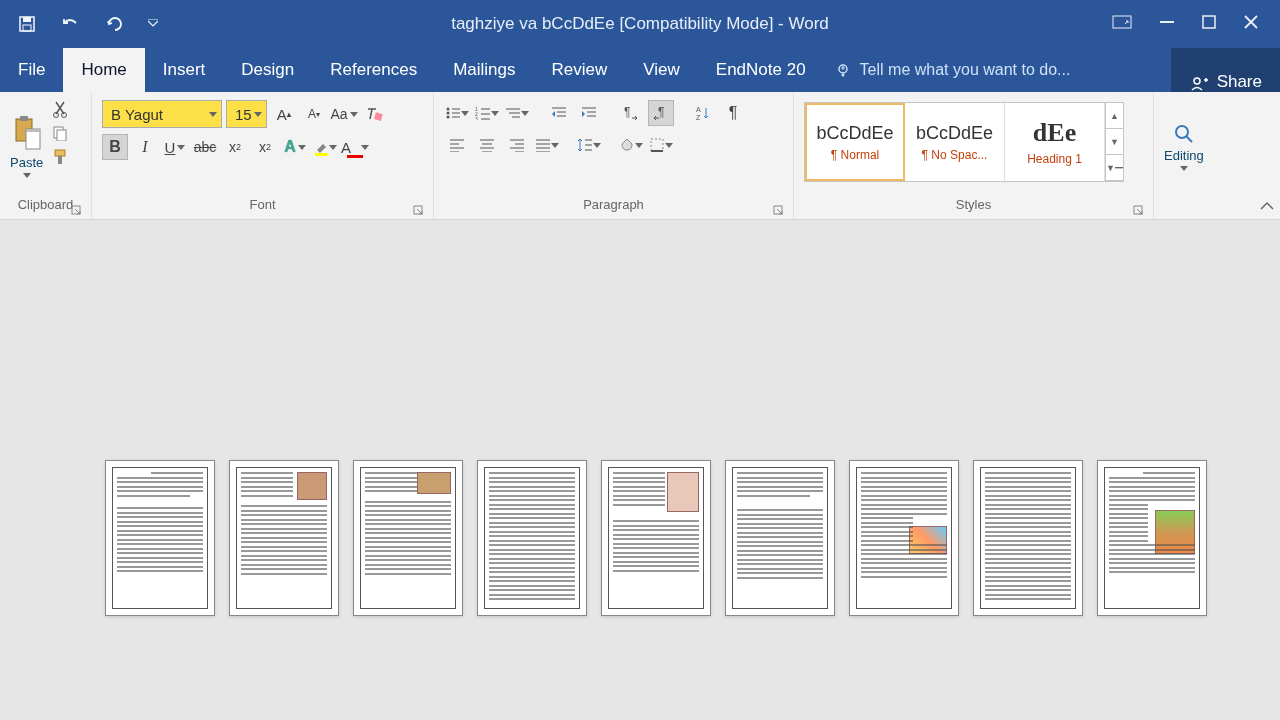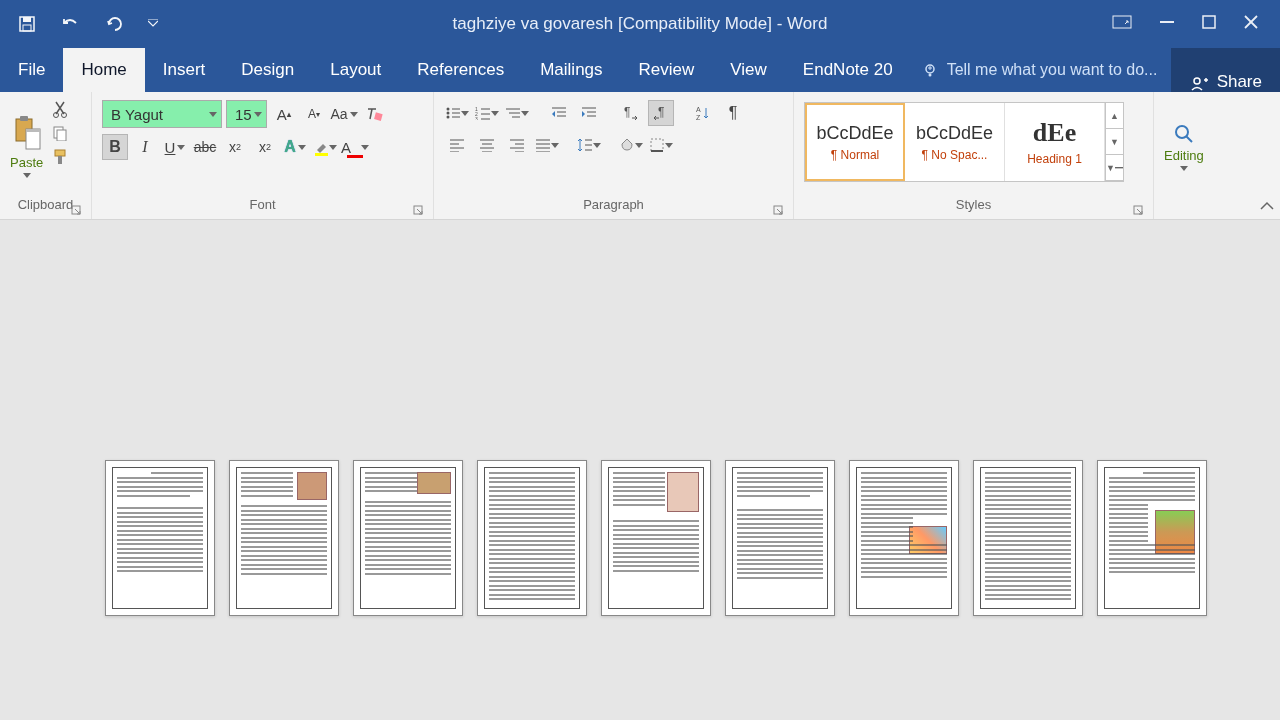--- a/index.html
+++ b/index.html
@@ -19,25 +19,25 @@
 .tellme { display: flex; align-items: center; gap: 8px; color: #cfe0f7; font-size: 16px; margin-left: 12px; cursor: text; }
 .share { margin-left: auto; display: flex; align-items: flex-end; gap: 8px; padding: 0 18px; background: #204072; font-size: 17px; }
 
 .ribbon { height: 128px; background: #f3f3f3; border-bottom: 1px solid #d5d5d5; display: flex; position: relative; }
 .rgroup { border-right: 1px solid #e0e0e0; display: flex; flex-direction: column; padding: 4px 6px 0 6px; }
 .rgroup-body { flex: 1; display: flex; }
 .rgroup-label { height: 22px; text-align: center; font-size: 13px; color: #666; position: relative; }
 .launcher { position: absolute; right: 2px; bottom: 2px; width: 12px; height: 12px; }
 
 .big-btn { display: flex; flex-direction: column; align-items: center; justify-content: center; padding: 2px 4px; cursor: pointer; }
-.big-btn .lbl { font-size: 13px; color: #4d7c0f; margin-top: 2px; }
+.big-btn .lbl { font-size: 13px; color: #0c4a6e; margin-top: 2px; }
 .small-icon { width: 22px; height: 22px; display: flex; align-items: center; justify-content: center; cursor: pointer; }
 
 .font-row { display: flex; align-items: center; gap: 4px; margin-bottom: 6px; }
-.combo { background: #86efac; border: 1px solid #ababab; height: 28px; display: flex; align-items: center; padding: 0 4px 0 8px; font-size: 15px; color: #333; }
+.combo { background: #fde047; border: 1px solid #ababab; height: 28px; display: flex; align-items: center; padding: 0 4px 0 8px; font-size: 15px; color: #333; }
 .combo .caret { margin-left: 6px; }
 .icon-btn { width: 26px; height: 26px; display: flex; align-items: center; justify-content: center; cursor: pointer; color: #444; border: 1px solid transparent; }
 .icon-btn.active { background: #d5d5d5; border-color: #b5b5b5; }
 
 .styles-gallery { display: flex; border: 1px solid #c5c5c5; background: #fff; height: 80px; }
 .style-item { width: 100px; border-right: 1px solid #e0e0e0; display: flex; flex-direction: column; align-items: center; justify-content: center; cursor: pointer; padding: 16px; }
 .style-item.selected { border: 2px solid #f0b860; }
 .style-preview { font-size: 18px; color: #333; }
 .style-name { font-size: 12px; color: #c2410c; margin-top: 4px; }
 .gallery-nav { width: 18px; display: flex; flex-direction: column; border-left: 1px solid #c5c5c5; }
@@ -80,21 +80,21 @@
           <path d="M2 6 L3 9 L6 8" fill="none" stroke="#fff" stroke-width="1.8"></path>
         </svg>
     </div>
     <div class="qat-item">
       <svg width="10" height="10">
           <path d="M0 2 L5 7 L10 2" fill="none" stroke="#fff" stroke-width="1.2"></path>
           <line x1="0" y1="0" x2="10" y2="0" stroke="#fff"></line>
         </svg>
     </div>
   </div>
-  <div class="title-text">taghziye va govaresh [Compatibility Mode] - Word</div>
+  <div class="title-text">taghziye va bCcDdEe [Compatibility Mode] - Word</div>
   <div class="win-controls">
     <div>
       <svg width="20" height="14">
           <rect x="1" y="1" width="18" height="12" fill="none" stroke="#fff"></rect>
           <path d="M13 9 L16 6 M16 6 L14 6 M16 6 L16 8" stroke="#fff" fill="none"></path>
         </svg>
     </div>
     <div>
       <svg width="14" height="14">
           <line x1="0" y1="7" x2="14" y2="7" stroke="#fff" stroke-width="2"></line>
@@ -112,21 +112,20 @@
         </svg>
     </div>
   </div>
 </div>
 
 <div class="menubar">
   <div class="menu-item">File</div>
   <div class="menu-item active">Home</div>
   <div class="menu-item">Insert</div>
   <div class="menu-item">Design</div>
-  <div class="menu-item">Layout</div>
   <div class="menu-item">References</div>
   <div class="menu-item">Mailings</div>
   <div class="menu-item">Review</div>
   <div class="menu-item">View</div>
   <div class="menu-item">EndNote 20</div>
   <div class="tellme">
     <svg width="16" height="16">
         <circle cx="7" cy="7" r="4" fill="none" stroke="#cfe0f7" stroke-width="1.5"></circle>
         <path d="M7 4 L7 8 M5 6 L9 6" stroke="#cfe0f7"></path>
         <circle cx="7" cy="13" r="1.5" fill="#cfe0f7"></circle>

